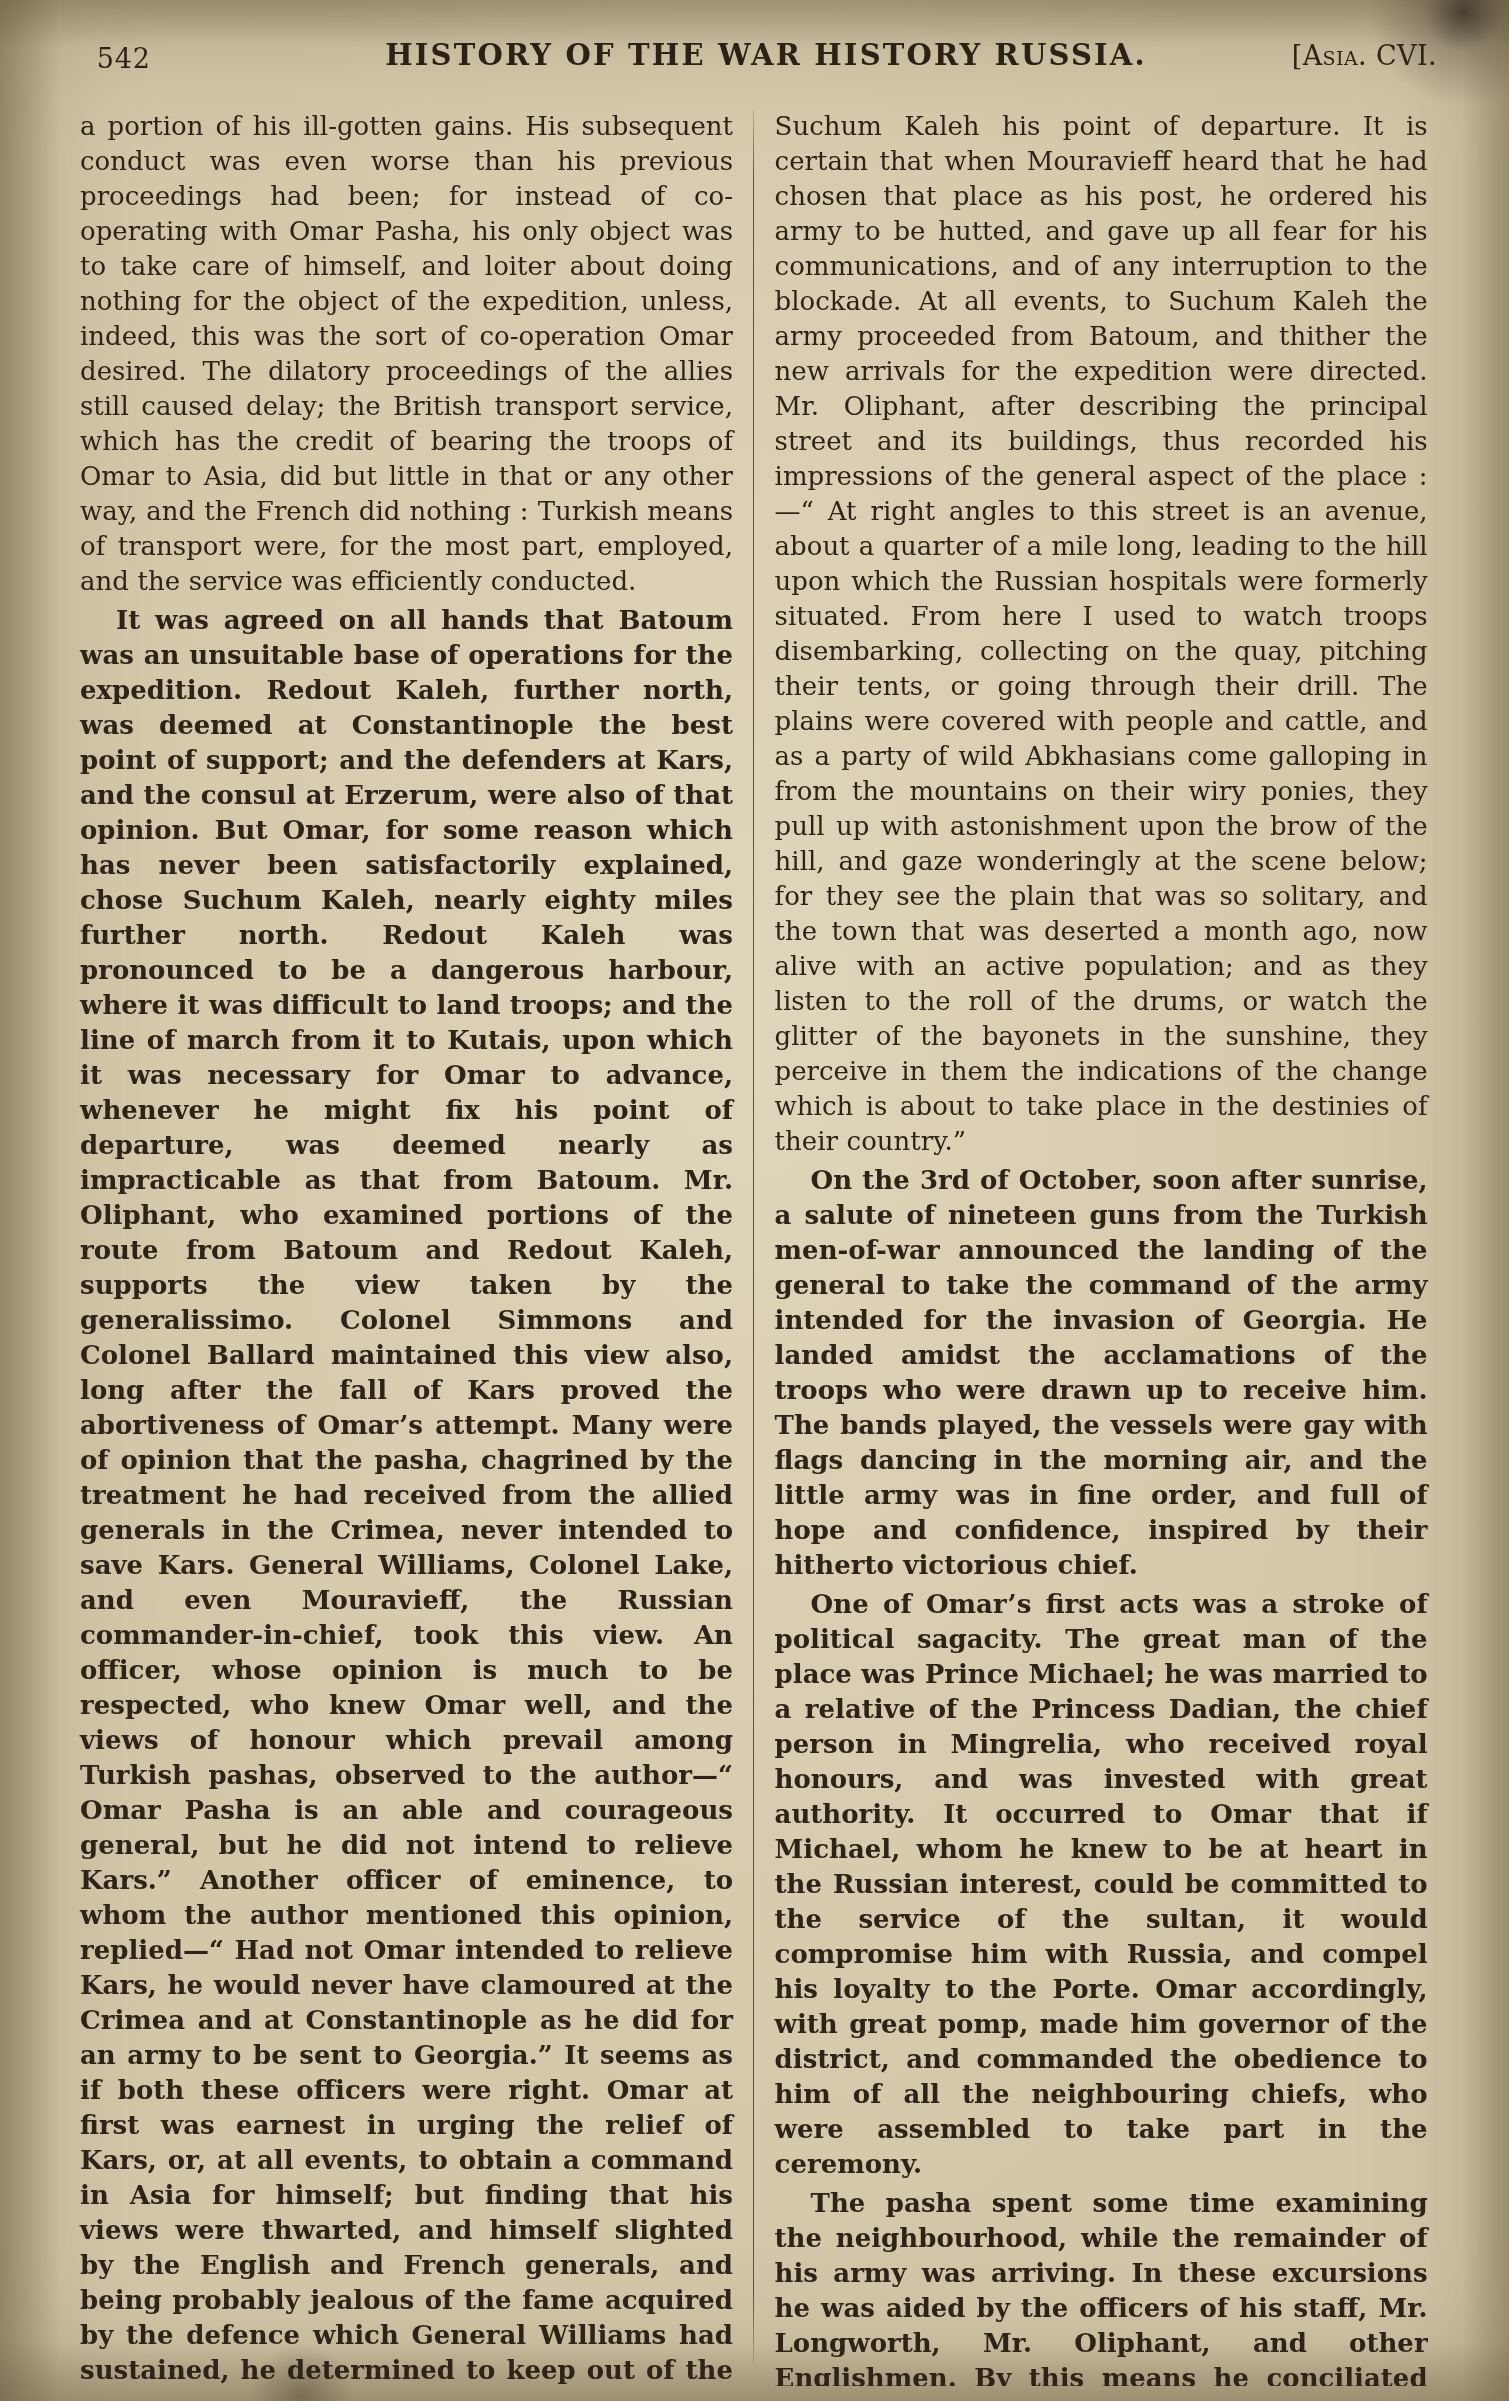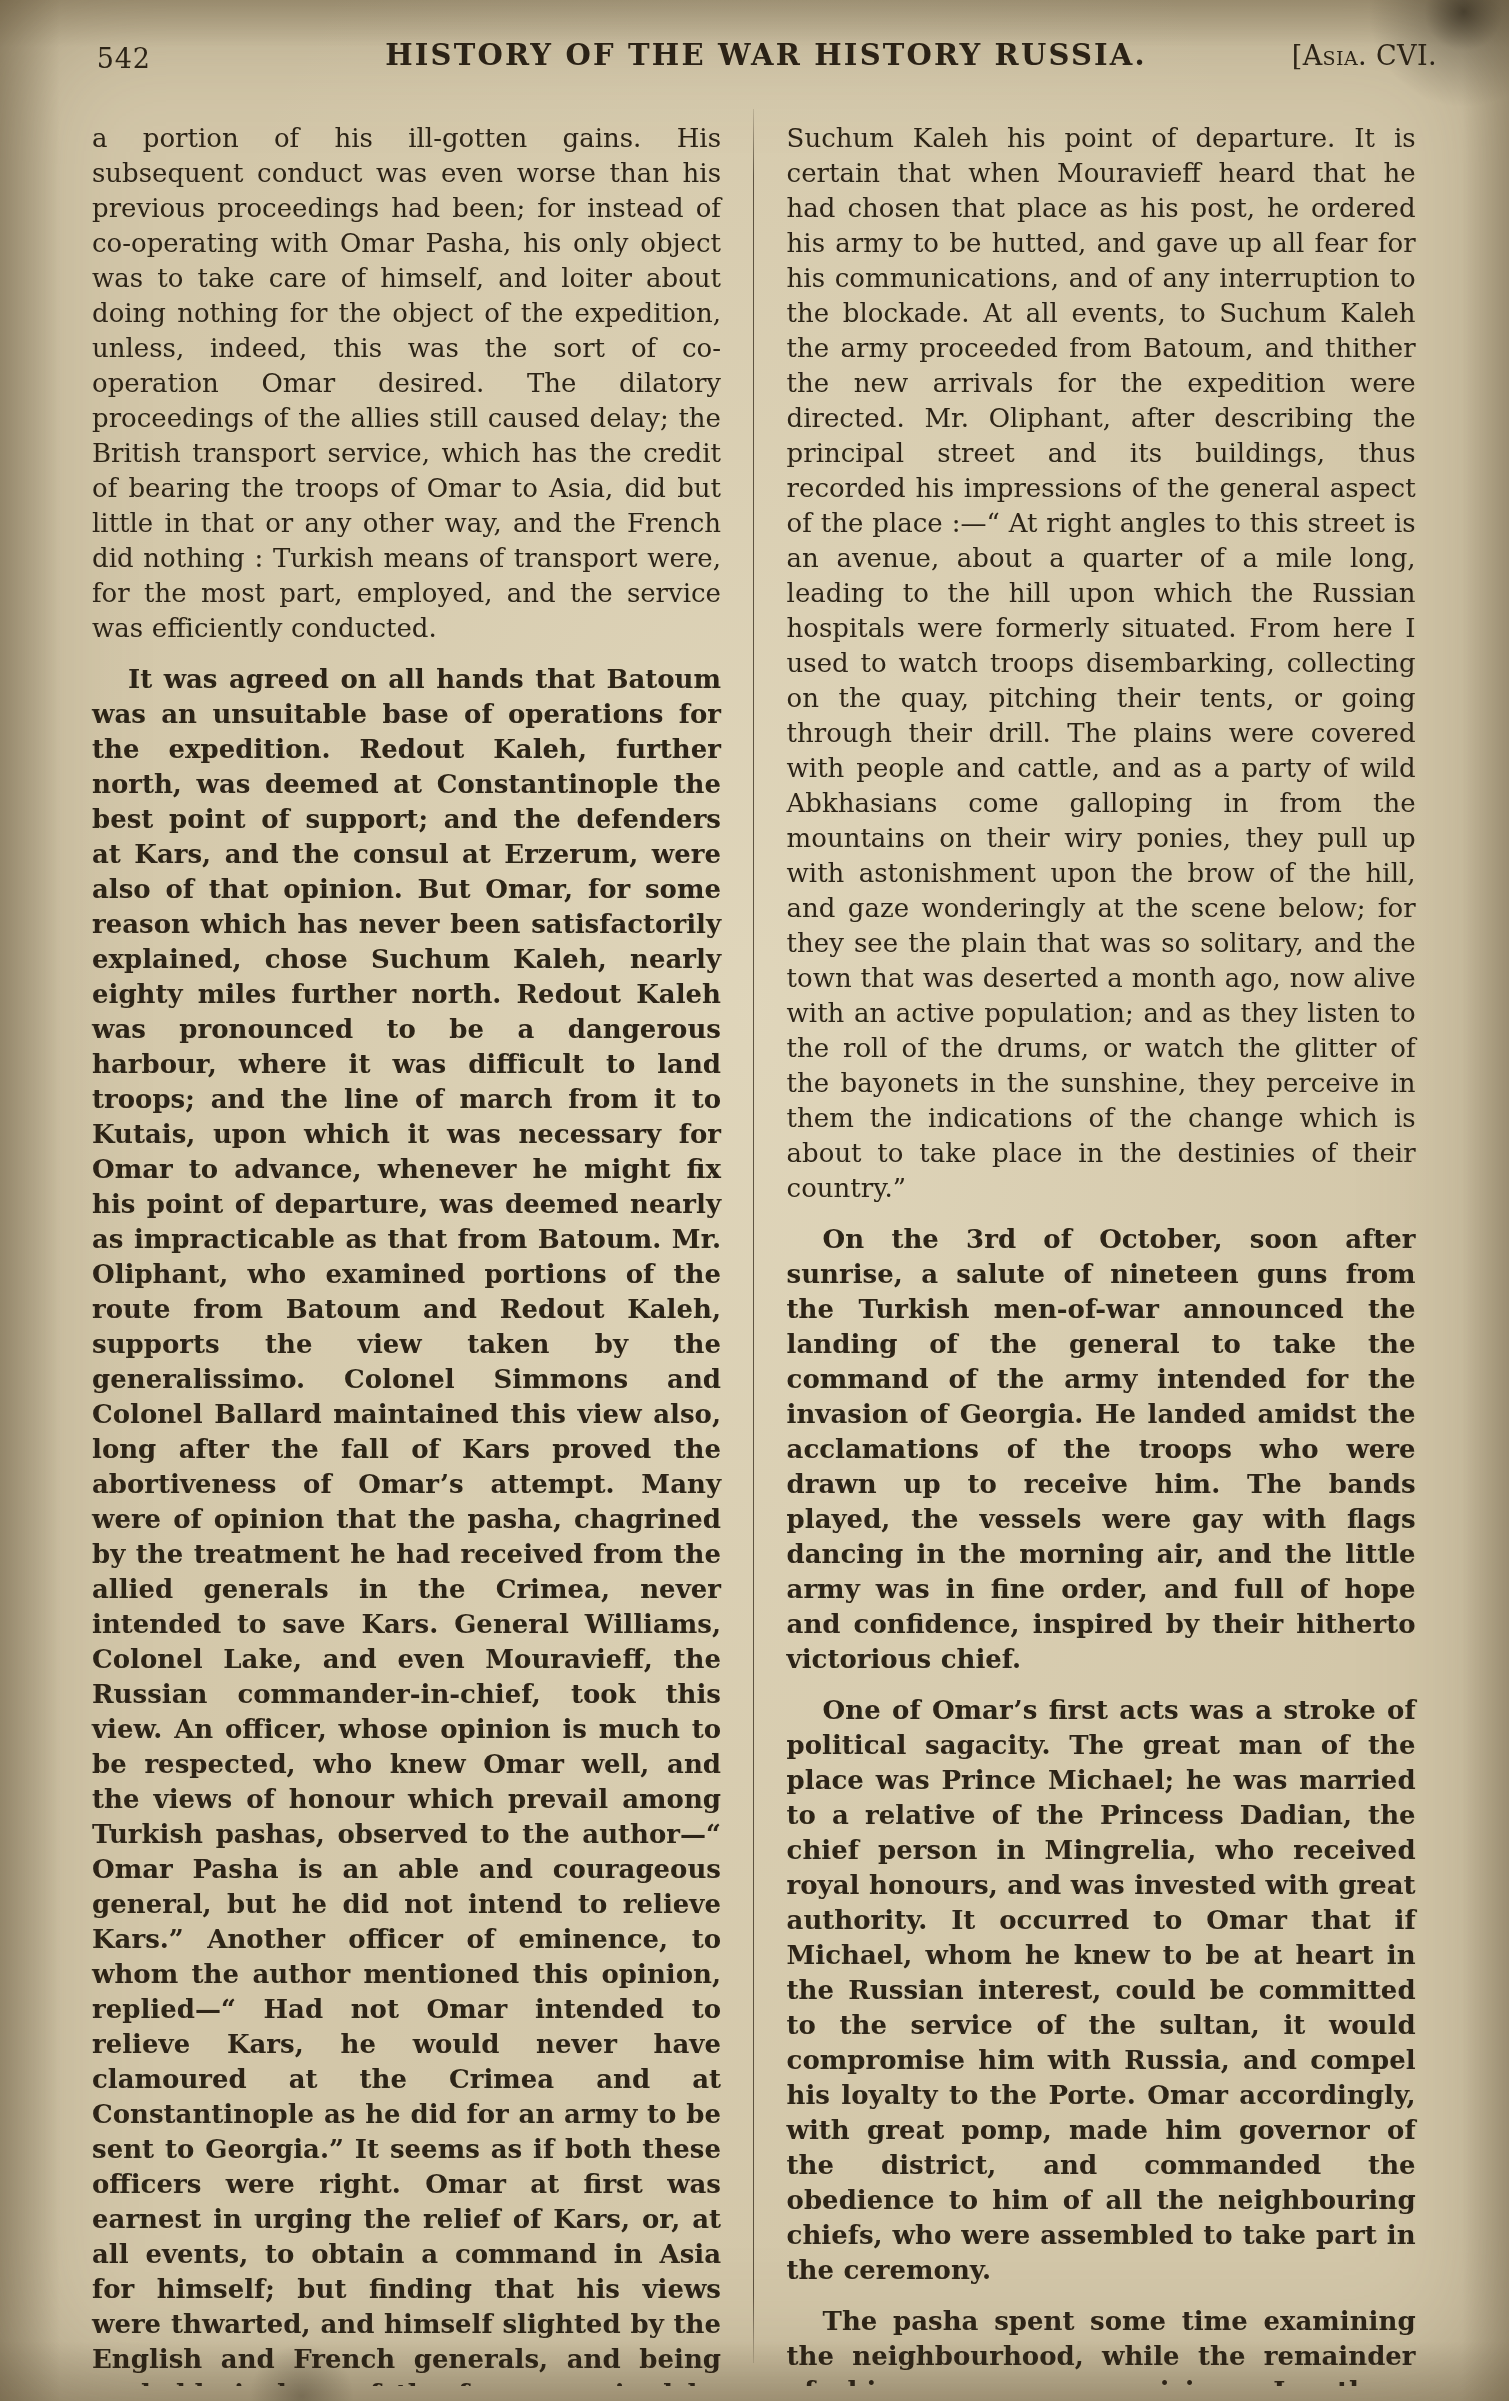--- a/index.html
+++ b/index.html
@@ -82,21 +82,21 @@
     flex: 0 0 1.7px;
     width: 1.7px;
     margin: 3.5px 16.4px 22.4px 15.5px;
     background: linear-gradient(
       rgba(52,42,28,.15) 0%,
       rgba(52,42,28,.75) 3%,
       rgba(52,42,28,.75) 97%,
       rgba(52,42,28,.15) 100%);
   }
   p.para {
-    margin: 16px;
+    margin: 4px;
     padding: 0;
   }
   p.para.indent {
     text-indent: 36px;
     font-weight: bold;
   }
 </style>
 </head>
 <body>
 

